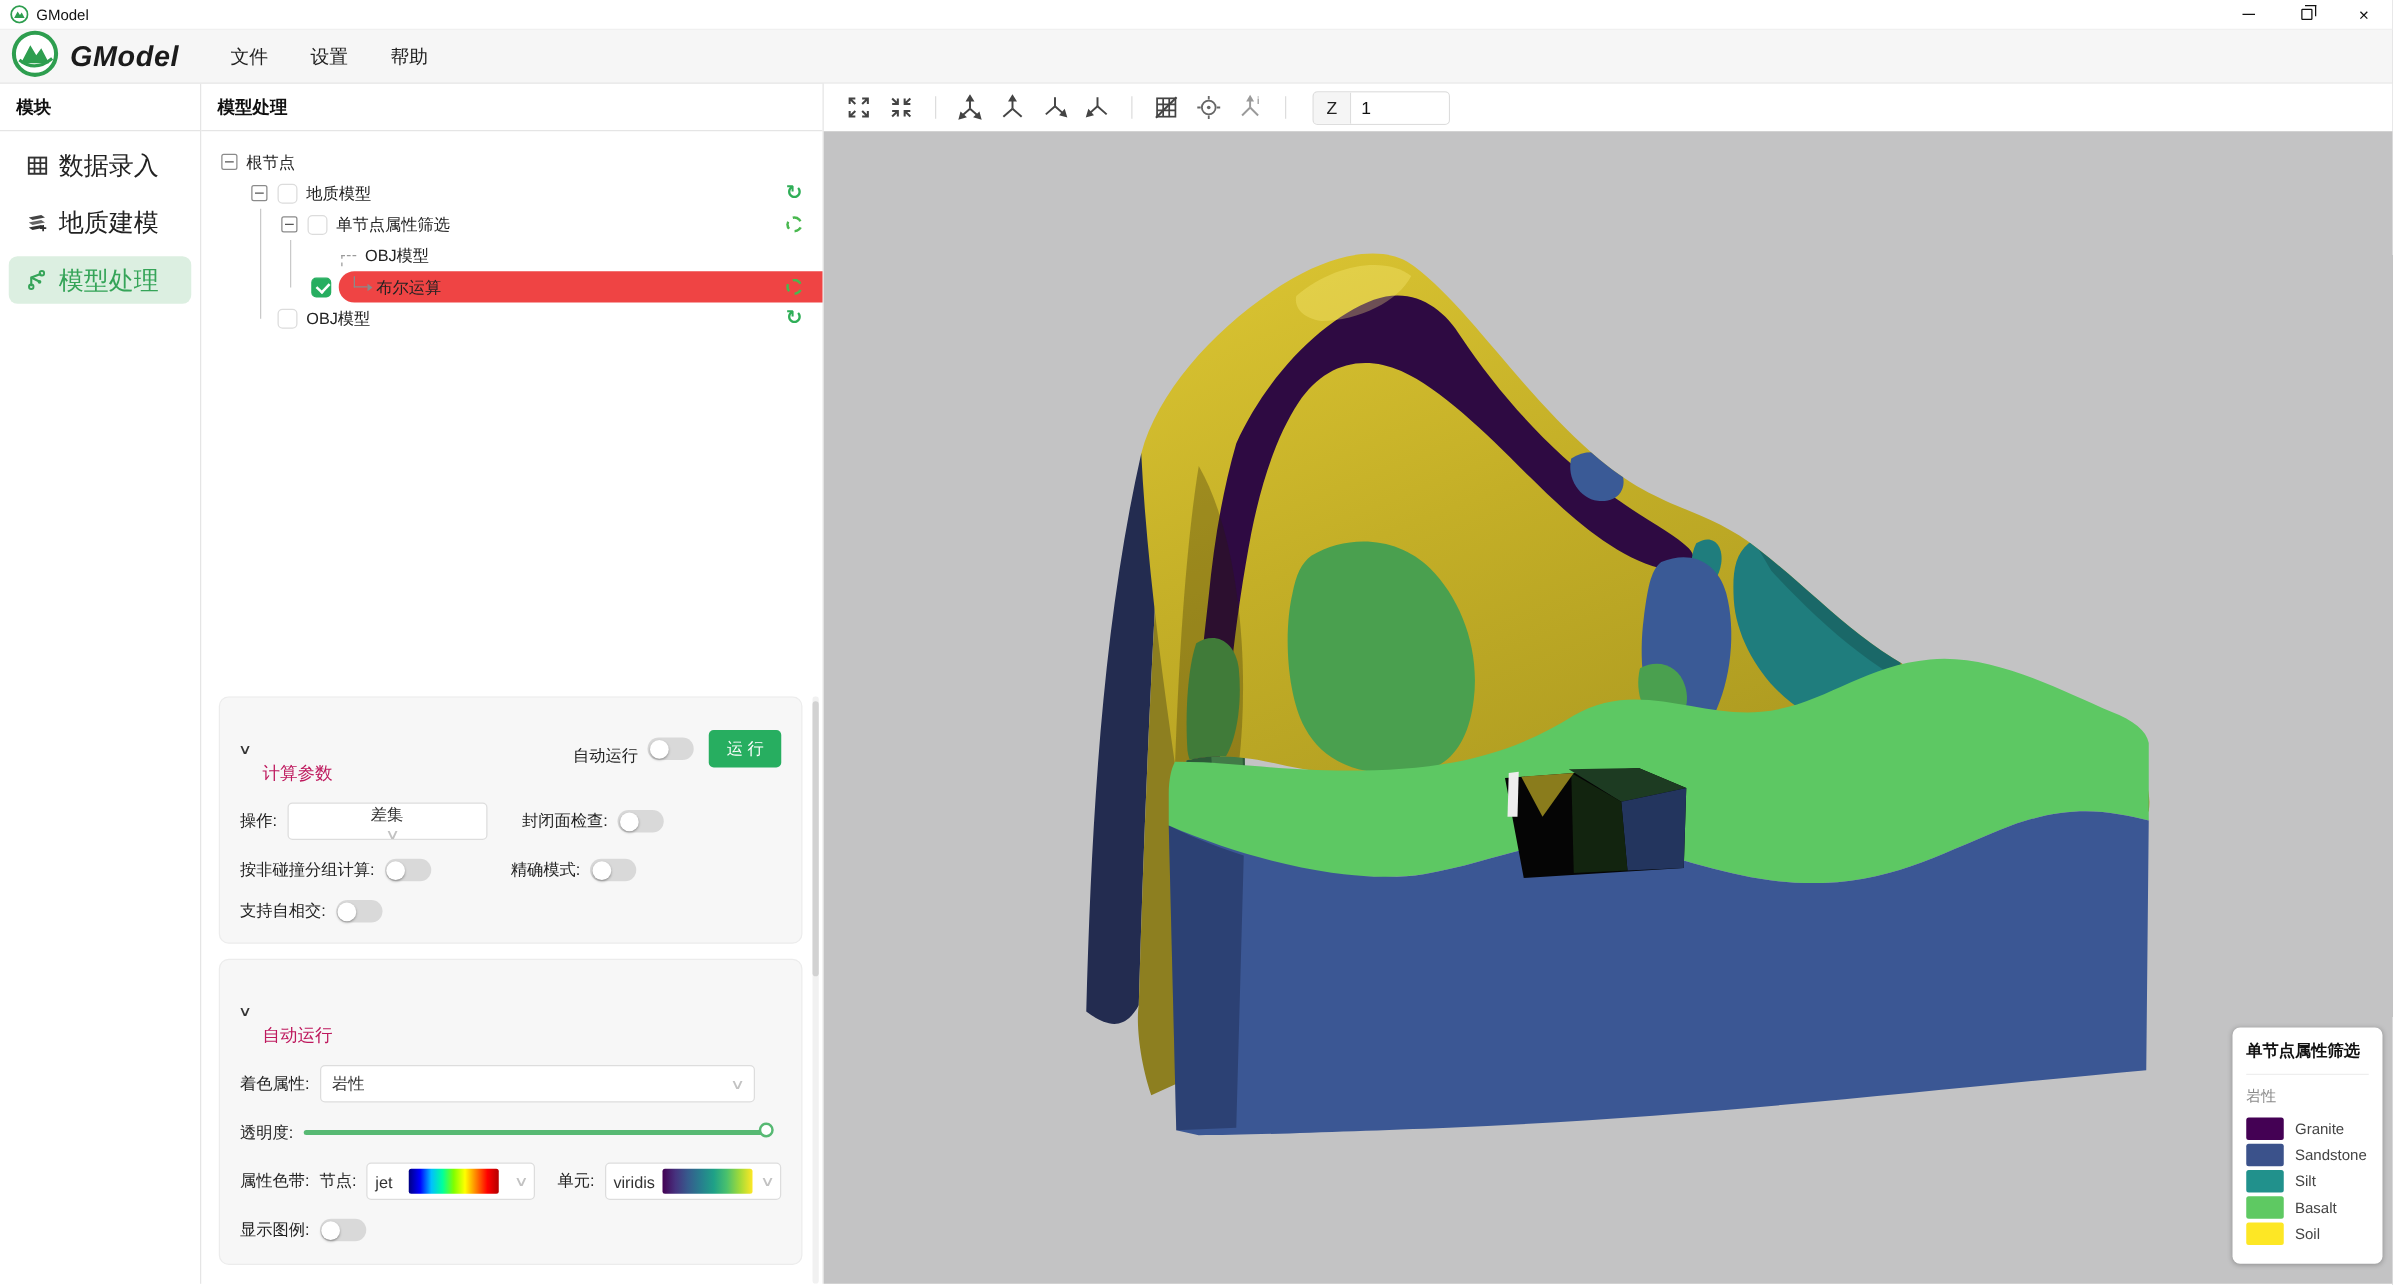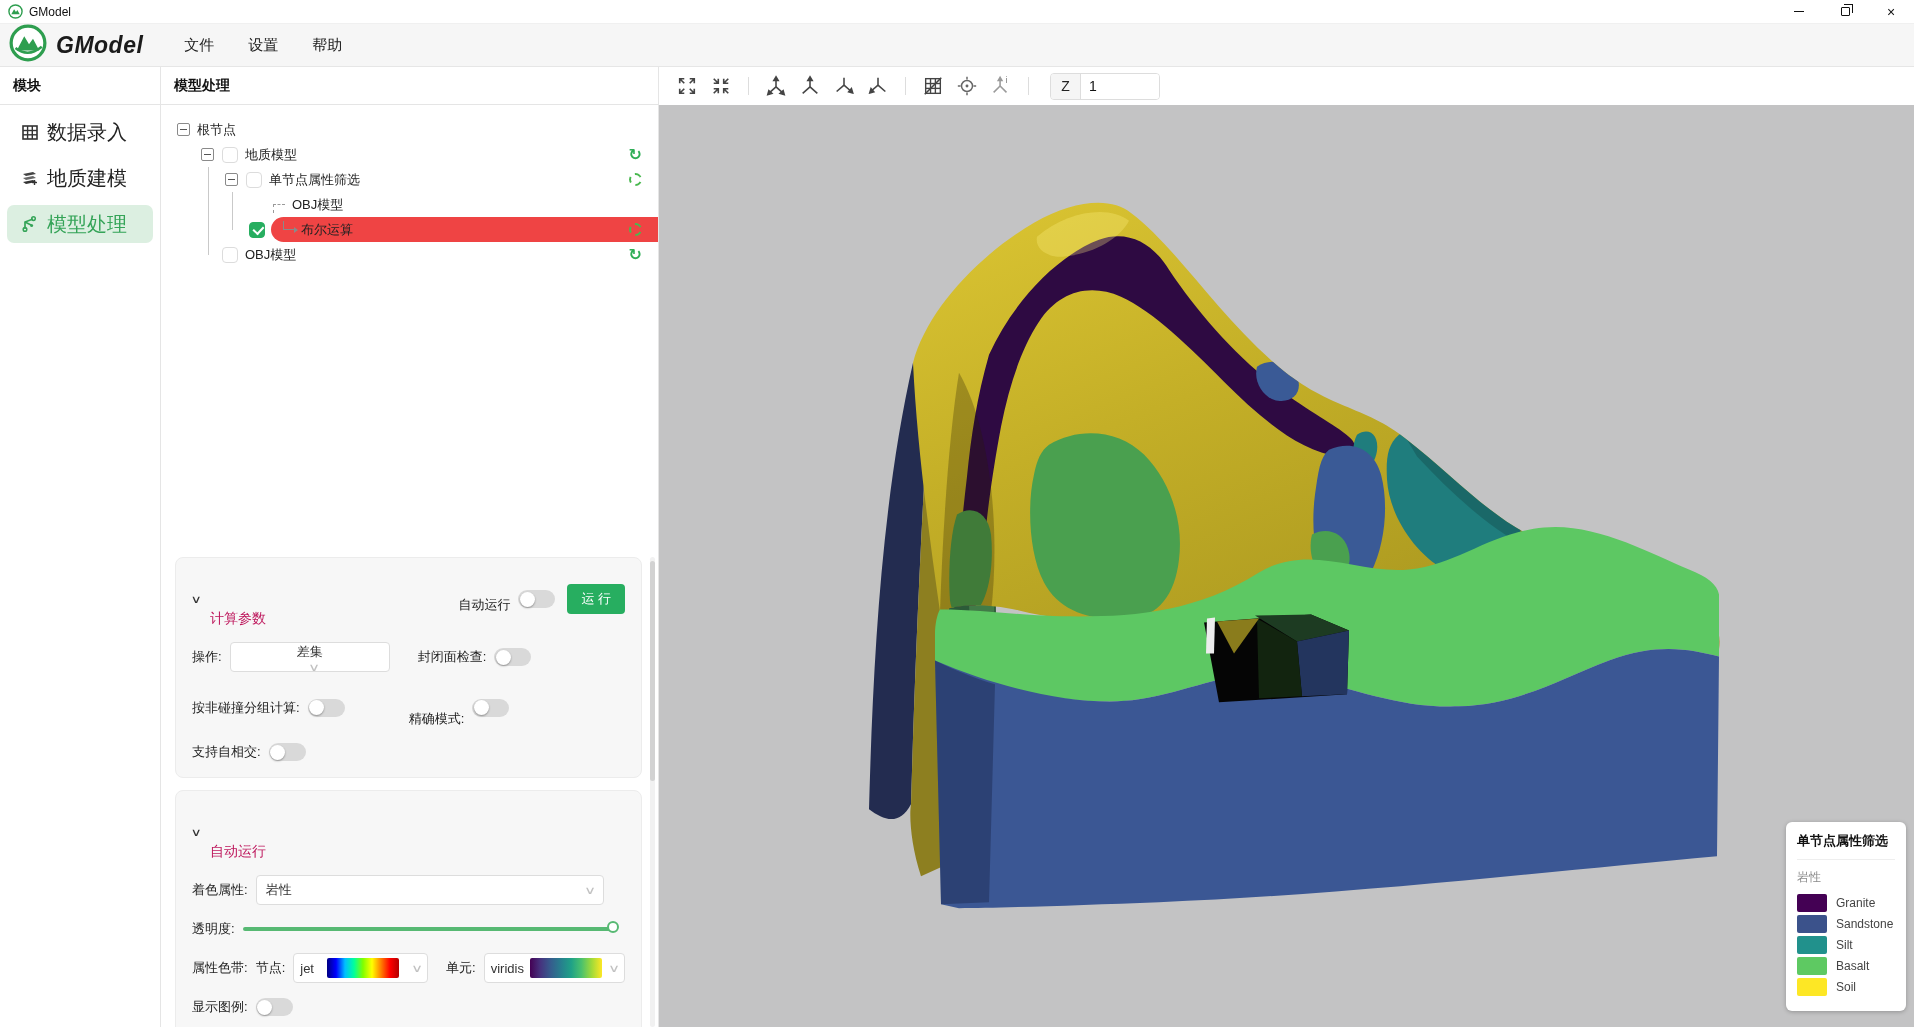--- a/index.html
+++ b/index.html
@@ -246,21 +246,21 @@
           <div class="dd dd-op">
             <span>差集</span>
             <span class="ddv">∨</span>
           </div>
           <span class="plabel" style="margin-left:28px;">封闭面检查:</span>
           <span class="tgl"></span>
         </div>
         <div class="prow">
           <span class="plabel">按非碰撞分组计算:</span>
           <span class="tgl"></span>
-          <span class="plabel" style="margin-left:64px;margin-top:23px;">精确模式:</span>
+          <span class="plabel" style="margin-left:64px;">精确模式:</span>
           <span class="tgl"></span>
         </div>
         <div class="prow" style="margin-bottom:10px;">
           <span class="plabel">支持自相交:</span>
           <span class="tgl"></span>
         </div>
       </div>
 
       <div class="card">
         <div class="card-head">

